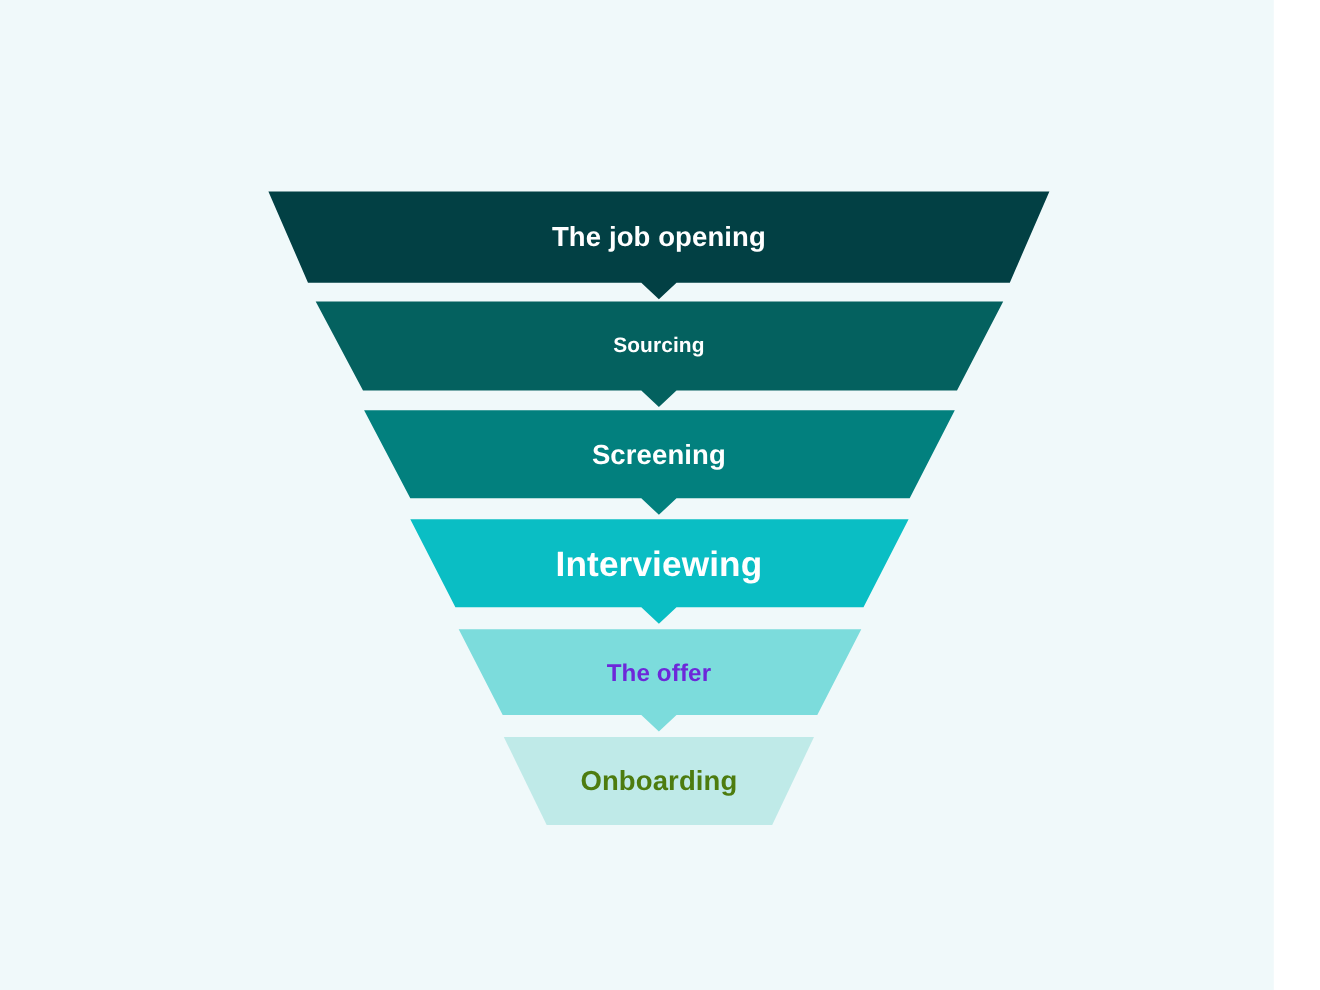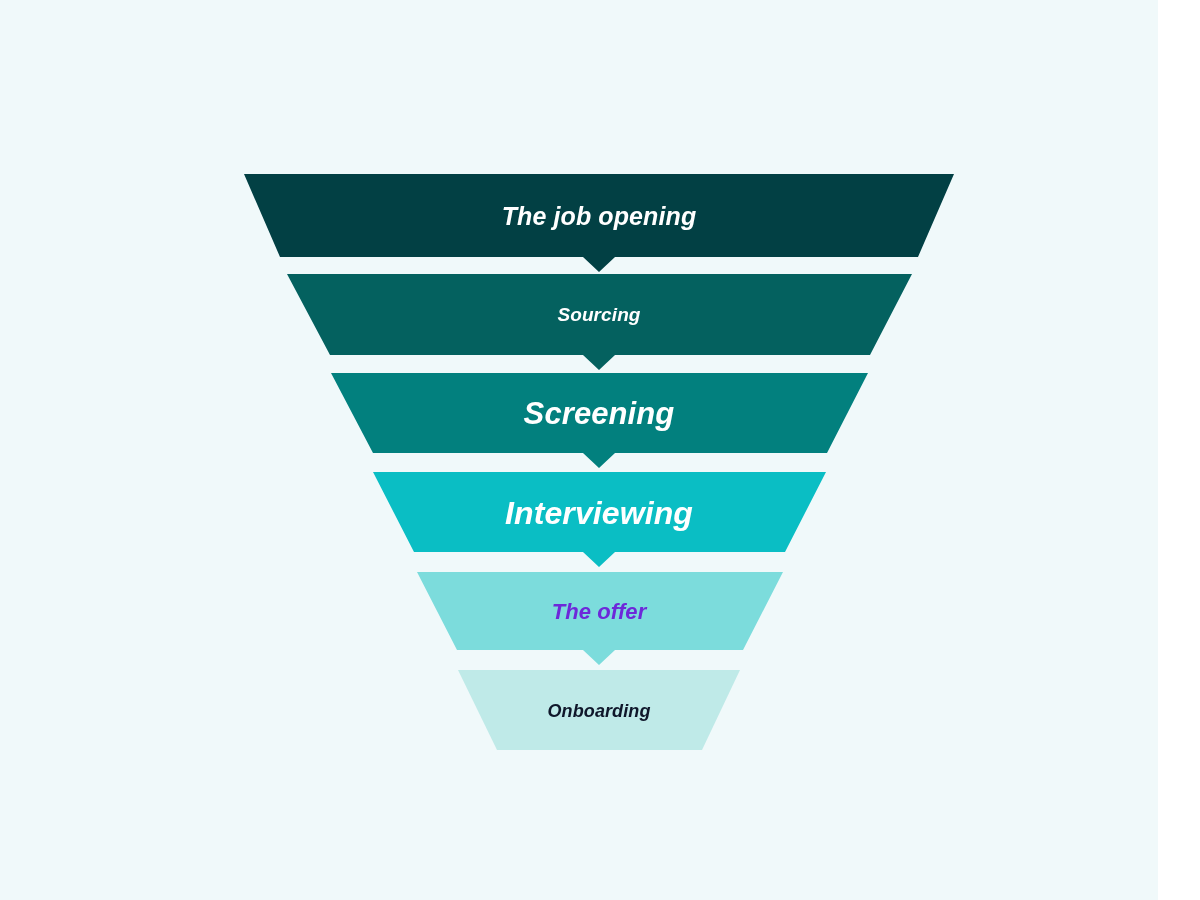--- a/index.html
+++ b/index.html
@@ -11,21 +11,20 @@
     width: 1200px;
     height: 900px;
     overflow: hidden;
     font-family: "Liberation Sans", "DejaVu Sans", sans-serif;
   }
   #funnel-canvas {
     position: relative;
     width: 1158px;
     height: 900px;
     background: #f0f9fa;
-    font-style: italic;
   }
   #funnel-svg {
     position: absolute;
     left: 0;
     top: 0;
     width: 1200px;
     height: 900px;
     display: block;
   }
   .stage-label {
@@ -47,18 +46,18 @@
       <polygon points="244,174 954,174 918,257 615,257 599,272 583,257 280,257" fill="#024044"></polygon>
       <polygon points="287,274 912,274 870,355 615,355 599,370 583,355 330,355" fill="#04615f"></polygon>
       <polygon points="331,373 868,373 827,453 615,453 599,468 583,453 373,453" fill="#02807e"></polygon>
       <polygon points="373,472 826,472 785,552 615,552 599,567 583,552 414,552" fill="#0abec4"></polygon>
       <polygon points="417,572 783,572 743,650 615,650 599,665 583,650 457,650" fill="#7cdcdc"></polygon>
       <polygon points="458,670 740,670 702,750 497,750" fill="#bfeae8"></polygon>
     </svg>
   <div id="label-layer">
       <div class="stage-label" style="left: 599px; top: 216px; color: rgb(255, 255, 255); font-size: 25px;">The job opening</div>
       <div class="stage-label" style="left: 599px; top: 315px; color: rgb(255, 255, 255); font-size: 19px;">Sourcing</div>
-      <div class="stage-label" style="left: 599px; top: 413.5px; color: rgb(255, 255, 255); font-size: 31px;">Screening</div>
+      <div class="stage-label" style="left: 599px; top: 413.5px; color: rgb(255, 255, 255); font-size: 25px;">Screening</div>
       <div class="stage-label" style="left: 599px; top: 512.5px; color: rgb(255, 255, 255); font-size: 32px;">Interviewing</div>
       <div class="stage-label" style="left: 599px; top: 611.5px; color: #6d28d9; font-size: 22px;">The offer</div>
-      <div class="stage-label" style="left: 599px; top: 710.5px; color: #0f172a; font-size: 18px;">Onboarding</div>
+      <div class="stage-label" style="left: 599px; top: 710.5px; color: #4d7c0f; font-size: 25px;">Onboarding</div>
     </div>
 </div>
 
 </body></html>

